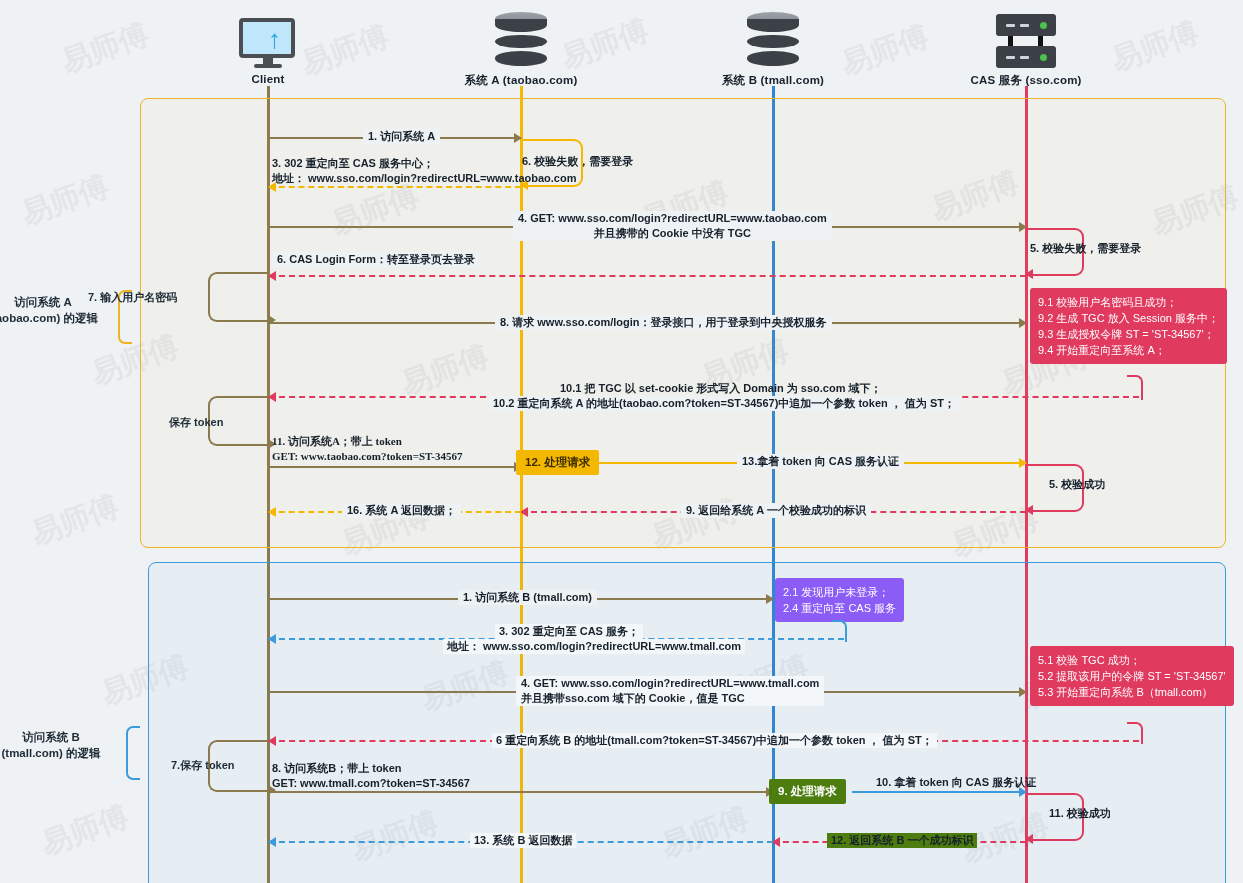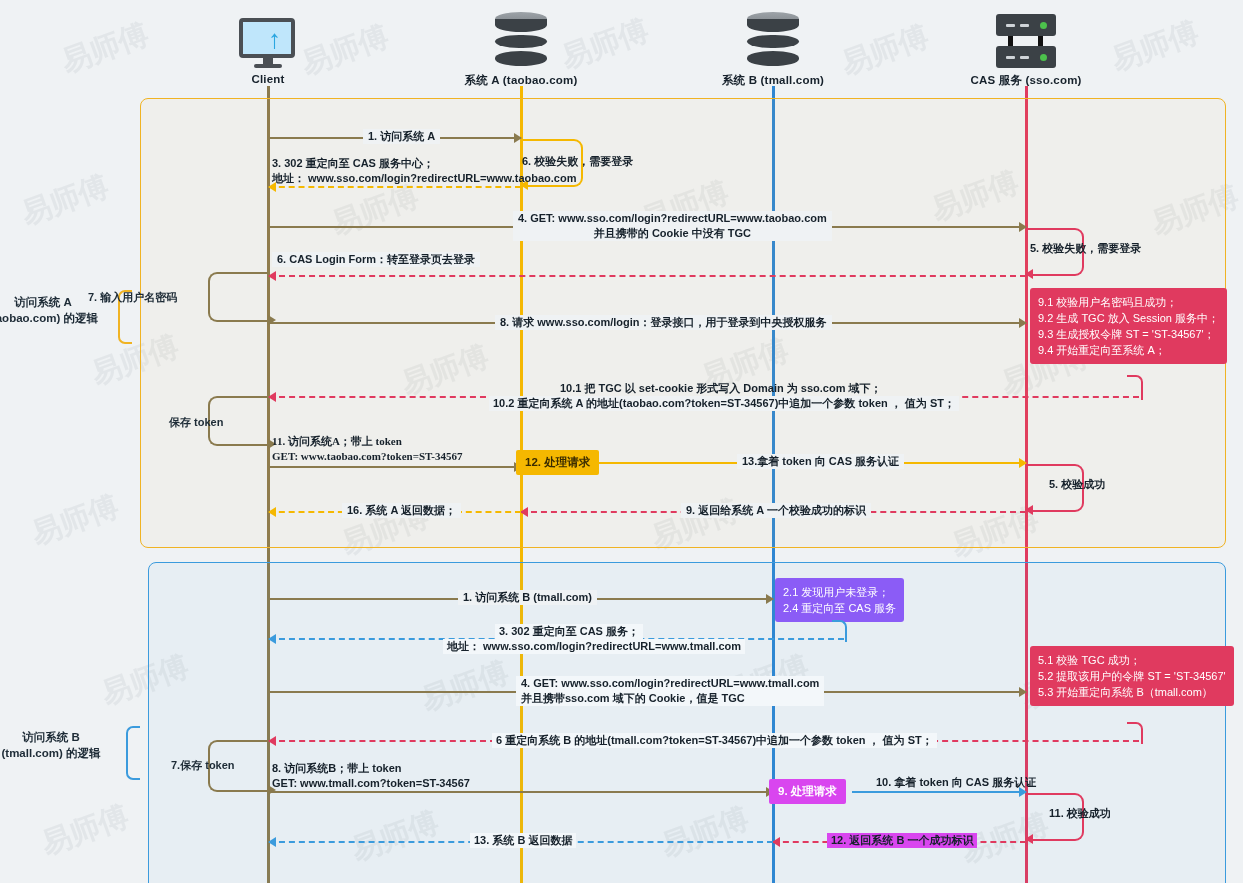--- a/index.html
+++ b/index.html
@@ -75,21 +75,21 @@
   
   .loop{position:absolute;box-sizing:border-box;border-style:solid;border-width:2px;
     border-left:none;border-radius:0 9px 9px 0;}
   .loop .h{position:absolute;left:-1px;bottom:-5px;width:0;height:0;
     border-top:5px solid transparent;border-bottom:5px solid transparent;border-right:8px solid;}
 
   
   .procbox{position:absolute;font-size:11.5px;font-weight:700;color:#fff;
     display:flex;align-items:center;padding:0 9px;border-radius:2px;white-space:nowrap;}
   .procbox.yellow{background:#f5b800;color:#3a2c00;}
-  .procbox.blue{background:#d946ef;color:#fff;}
+  .procbox.blue{background:#4d7c0f;color:#fff;}
 
   .note{position:absolute;border-radius:3px;padding:6px 8px;font-size:11px;line-height:16px;
     color:#fff;white-space:nowrap;font-weight:500;}
   .note.red{background:#e03a5f;}
   .note.blue{background:#8b5cf6;}
 
   
   .cloop{position:absolute;box-sizing:border-box;border:2px solid #8a7a4e;
     border-right:none;border-radius:9px 0 0 9px;}
   .cloop .h{position:absolute;right:-8px;bottom:-5px;width:0;height:0;
@@ -371,21 +371,21 @@
 
   <div class="loop" style="left:1026px;top:793px;width:58px;height:48px;border-color:#e03a5f;">
     <div class="h" style="border-right-color:#e03a5f;"></div>
   </div>
   <div class="lbl" style="left:1049px;top:806px;">11. 校验成功</div>
 
   <div class="msg" style="left:773px;top:841px;width:253px;">
     <div class="line" style="border-top:2px dashed #e03a5f;"></div>
     <div class="head l" style="border-right-color:#e03a5f;"></div>
   </div>
-  <div class="lbl" style="left:827px;top:833px;background:#d946ef;padding:0 4px;">12. 返回系统 B 一个成功标识</div>
+  <div class="lbl" style="left:827px;top:833px;background:#4d7c0f;padding:0 4px;">12. 返回系统 B 一个成功标识</div>
 
   <div class="msg" style="left:269px;top:841px;width:504px;">
     <div class="line" style="border-top:2px dashed #3b9bdd;"></div>
     <div class="head l" style="border-right-color:#3b9bdd;"></div>
   </div>
   <div class="lbl" style="left:470px;top:833px;background:#f3f7fa;padding:0 4px;">13. 系统 B 返回数据</div>
 
 </div>
 
 </body></html>

